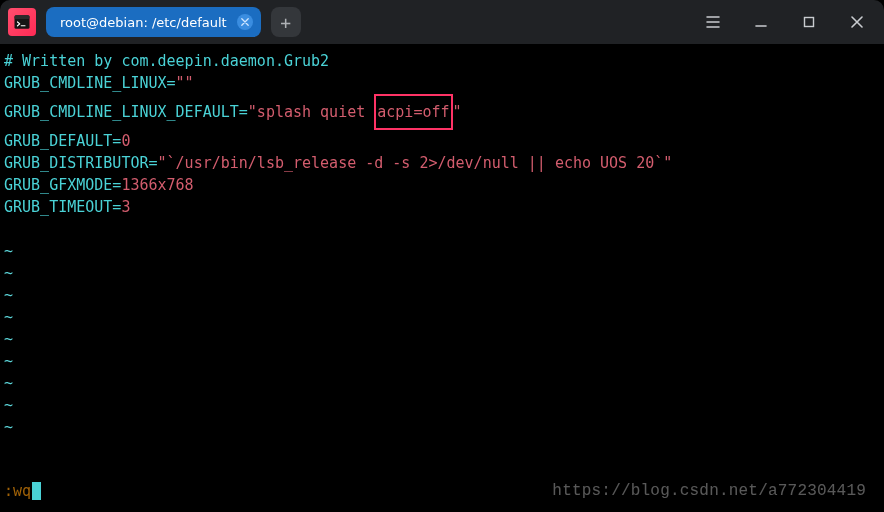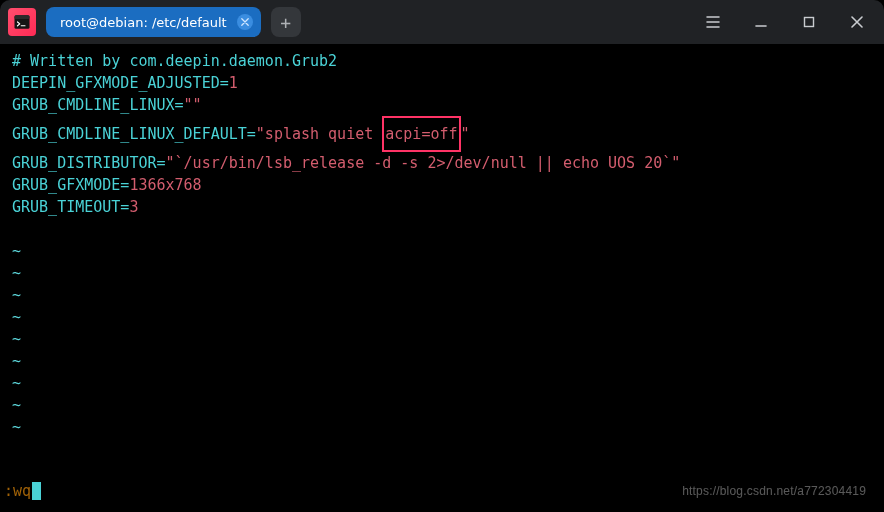--- a/index.html
+++ b/index.html
@@ -14,29 +14,29 @@
   .app-icon svg { width: 18px; height: 18px; }
   .tab { background: #1b6dc1; color: #fff; height: 30px; border-radius: 8px; display: flex; align-items: center; padding: 0 8px 0 14px; font-size: 13px; gap: 10px; font-family: "DejaVu Sans", sans-serif; }
   .tab-close { width: 16px; height: 16px; border-radius: 50%; background: #3a8de0; display: flex; align-items: center; justify-content: center; color: #cfe6ff; font-size: 11px; line-height: 1; }
   .new-tab { width: 30px; height: 30px; border-radius: 8px; background: #34373b; display: flex; align-items: center; justify-content: center; color: #aeb1b5; font-size: 18px; }
   .titlebar-spacer { flex: 1; }
   .ctrl-btn { width: 38px; height: 30px; display: flex; align-items: center; justify-content: center; color: #c9ccd0; }
   .ctrl-btn svg { display: block; }
 
   
   .term { position: absolute; top: 44px; left: 0; right: 0; bottom: 0; background: #000; padding: 6px 4px 6px 4px; font-size: 15px; line-height: 22px; color: #4ad2d6; }
-  .line { white-space: pre; margin-left: 8px; }
+  .line { white-space: pre; }
   .red { color: #d35d6e; }
   .cyan { color: #4ad2d6; }
   .highlight-box { border: 2px solid #ff3366; padding: 7px 1px; display: inline-block; line-height: 18px; }
   .tilde-col { color: #5cd6da; }
   .cmdline { position: absolute; left: 4px; bottom: 10px; color: #a16207; white-space: pre; }
   .cursor { display: inline-block; width: 9px; height: 18px; background: #4ad2d6; vertical-align: text-bottom; margin-left: 1px; }
 
-  .watermark { position: absolute; right: 18px; bottom: 10px; color: rgba(255,255,255,0.35); font-size: 12px; font-family: Liberation Sans, sans-serif; letter-spacing: 0.2px; }
+  .watermark { position: absolute; right: 18px; bottom: 10px; color: rgba(255,255,255,0.35); font-size: 16px; font-family: Liberation Mono, monospace; letter-spacing: 0.2px; }
 </style>
 </head>
 <body>
 
 <div class="window">
 
   <div class="titlebar">
     <div class="app-icon">
       <svg viewBox="0 0 24 24">
         <rect x="2" y="3" width="20" height="18" rx="2" fill="#151515"></rect>
@@ -81,27 +81,27 @@
     <div class="ctrl-btn">
       <svg width="12" height="12" viewBox="0 0 12 12">
         <path d="M1 1 L11 11 M11 1 L1 11" stroke="#c9ccd0" stroke-width="1.6" stroke-linecap="round"></path>
       </svg>
     </div>
   </div>
 
   <div class="term">
     <div class="line cyan"># Written by com.deepin.daemon.Grub2</div>
 
-    <div class="line"><span class="cyan">DEEPIN_GFXMODE_ADJUSTED=</span><span class="red">1</span></div>
 
 
     <div class="line"><span class="cyan">GRUB_CMDLINE_LINUX=</span><span class="red">""</span></div>
 
     <div class="line"><span class="cyan">GRUB_CMDLINE_LINUX_DEFAULT=</span><span class="red">"splash quiet </span><span class="highlight-box red">acpi=off</span><span class="red">"</span></div>
 
+    <div class="line"><span class="cyan">GRUB_DEFAULT=</span><span class="red">0</span></div>
 
     <div class="line"><span class="cyan">GRUB_DISTRIBUTOR=</span><span class="red">"`/usr/bin/lsb_release -d -s 2&gt;/dev/null || echo UOS 20`"</span></div>
 
     <div class="line"><span class="cyan">GRUB_GFXMODE=</span><span class="red">1366x768</span></div>
 
     <div class="line"><span class="cyan">GRUB_TIMEOUT=</span><span class="red">3</span></div>
 
     <div class="line">&nbsp;</div>
     <div class="line tilde-col">~</div>
     <div class="line tilde-col">~</div>

